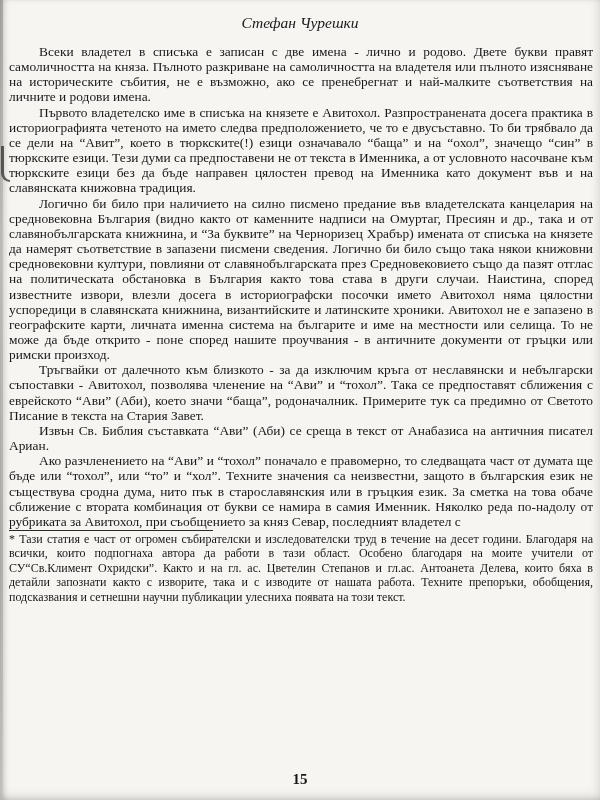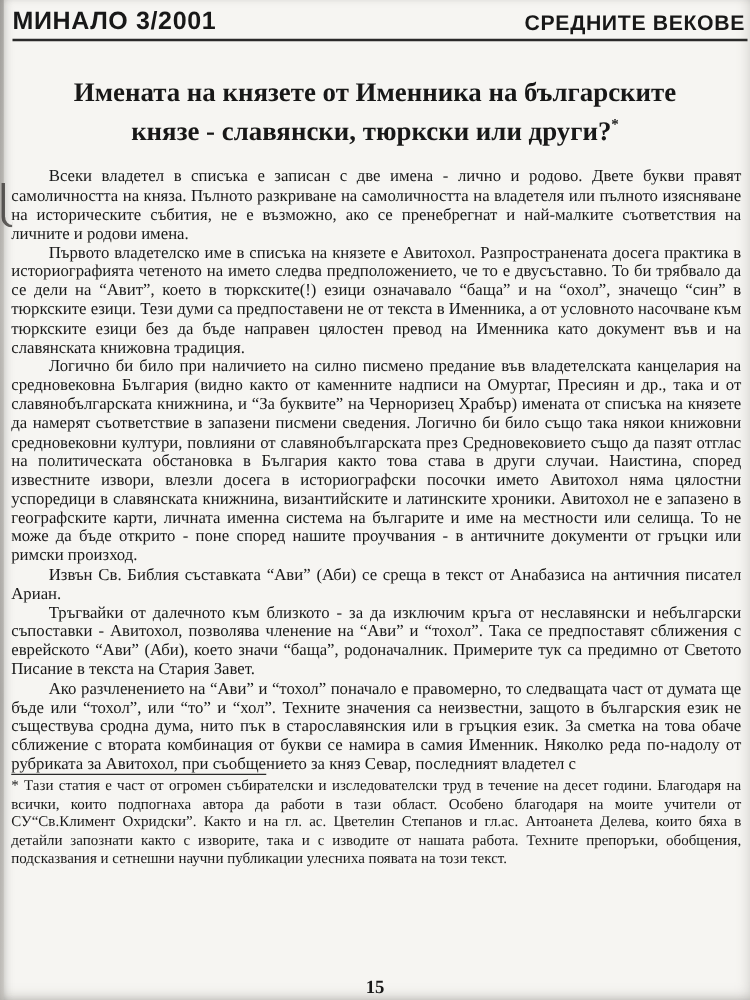--- a/index.html
+++ b/index.html
@@ -71,50 +71,43 @@
     border-bottom: 1.5px solid #2a2a2a;
   }
   .footnote {
     margin: 0 7px 0 9px;
     font-size: 12px;
     line-height: 14.4px;
     text-align: justify;
   }
   .page-number {
     position: absolute;
-    left: 0; right: 0; bottom: 1px;
+    left: 0; right: 0; bottom: 12px;
     text-align: center;
     font-weight: bold;
     font-size: 15px;
   }
 </style>
 </head>
 <body>
 
 <div class="page">
   <div class="scan-edge"></div>
   <div class="scan-mark"></div>
 
-  <div class="header">
-    <span class="journal-name">МИНАЛО 3/2001</span>
-    <span class="section-name">СРЕДНИТЕ ВЕКОВЕ</span>
-  </div>
 
-  <div class="title">
-    <span>Имената на князете  от Именника на българските</span><br>
-    <span>князе -  славянски, тюркски или други?</span><sup>*</sup>
-  </div>
 
+  <div class="author">Стефан Чурешки</div>
 
   <div class="body-text">
     <p>Всеки владетел в списъка е записан с две имена - лично и родово. Двете букви правят самоличността на княза. Пълното разкриване на самоличността на владетеля или пълното изясняване на историческите събития, не е възможно, ако се пренебрегнат и най-малките съответствия на личните и родови имена.</p>
     <p>Първото владетелско име в списъка на князете е Авитохол. Разпространената досега практика в историографията четеното на името следва предположението, че то е двусъставно. То би трябвало да се дели на “Авит”, което в тюркските(!) езици означавало “баща” и на “охол”, значещо “син” в тюркските езици. Тези думи са предпоставени не от текста в Именника, а от условното насочване към тюркските езици без да бъде направен цялостен превод на Именника като документ във и на славянската книжовна традиция.</p>
     <p>Логично би било при наличието на силно писмено предание във владетелската канцелария на средновековна България (видно както от каменните надписи на Омуртаг, Пресиян и др., така и от славянобългарската книжнина, и “За буквите” на Черноризец Храбър) имената от списъка на князете да намерят  съответствие в запазени писмени сведения. Логично би било също така  някои книжовни средновековни култури, повлияни от славянобългарската през Средновековието също да пазят отглас на политическата обстановка в България както това става в други  случаи. Наистина, според известните извори, влезли досега в историографски посочки името Авитохол няма цялостни успоредици в славянската книжнина, византийските и латинските хроники. Авитохол не е запазено в географските карти, личната именна система на българите и име на местности или селища. То не може да бъде открито - поне според нашите проучвания - в античните документи от гръцки или римски произход.</p>
+    <p>Тръгвайки от далечното към близкото - за да изключим кръга от неславянски и небългарски съпоставки - Авитохол, позволява членение на “Ави” и “тохол”. Така се предпоставят сближения с еврейското “Ави” (Аби), което значи “баща”, родоначалник. Примерите тук са предимно от Светото Писание в текста на Стария Завет.</p>
     <p>Извън Св. Библия съставката “Ави” (Аби) се среща в текст от Анабазиса на античния писател Ариан.</p>
-    <p>Тръгвайки от далечното към близкото - за да изключим кръга от неславянски и небългарски съпоставки - Авитохол, позволява членение на “Ави” и “тохол”. Така се предпоставят сближения с еврейското “Ави” (Аби), което значи “баща”, родоначалник. Примерите тук са предимно от Светото Писание в текста на Стария Завет.</p>
     <p>Ако разчленението на “Ави” и “тохол” поначало е правомерно, то следващата част от думата ще бъде  или “тохол”, или “то” и “хол”. Техните значения са неизвестни, защото в българския език не съществува сродна дума, нито пък в старославянския или в гръцкия език. За сметка на това обаче сближение с втората комбинация от букви се намира в самия Именник. Няколко реда по-надолу от рубриката за Авитохол, при съобщението за княз  Севар, последният владетел с</p>
   </div>
 
   <div class="footnote-sep"></div>
   <div class="footnote">* Тази статия е част от огромен събирателски и изследователски труд в течение на десет години. Благодаря на всички, които подпогнаха автора да работи в тази област. Особено благодаря на моите учители от СУ“Св.Климент Охридски”. Както и на гл. ас. Цветелин Степанов и гл.ас. Антоанета Делева, които бяха в детайли запознати както с изворите, така и с изводите от нашата работа. Техните препоръки, обобщения, подсказвания и сетнешни  научни публикации улесниха  появата на този текст.</div>
 
   <div class="page-number">15</div>
 </div>
 
 </body></html>

